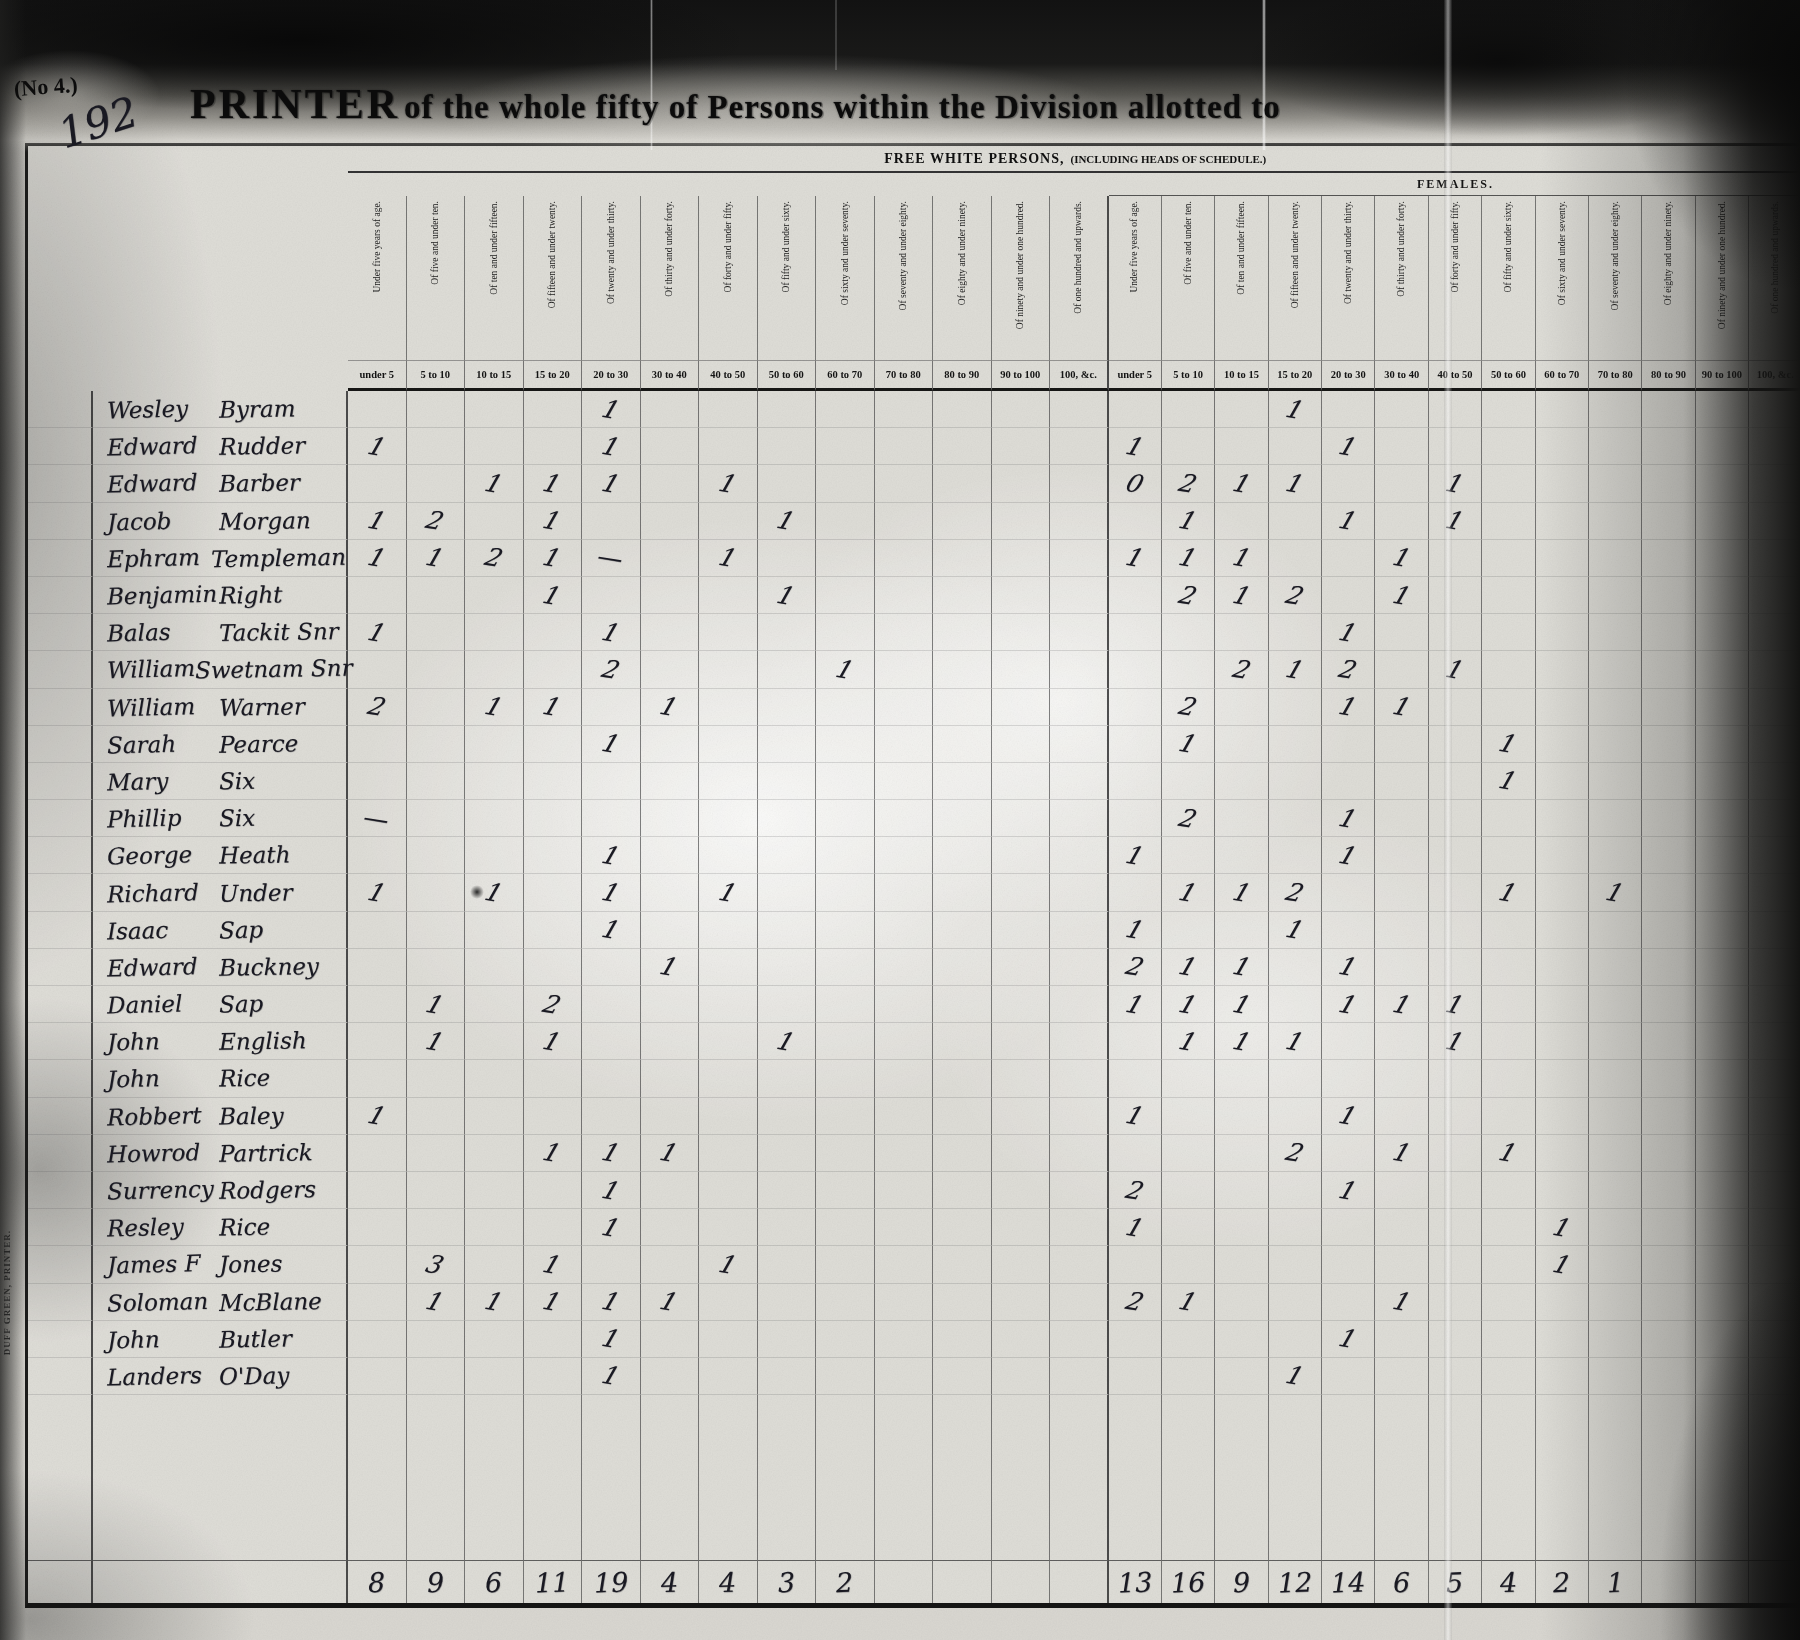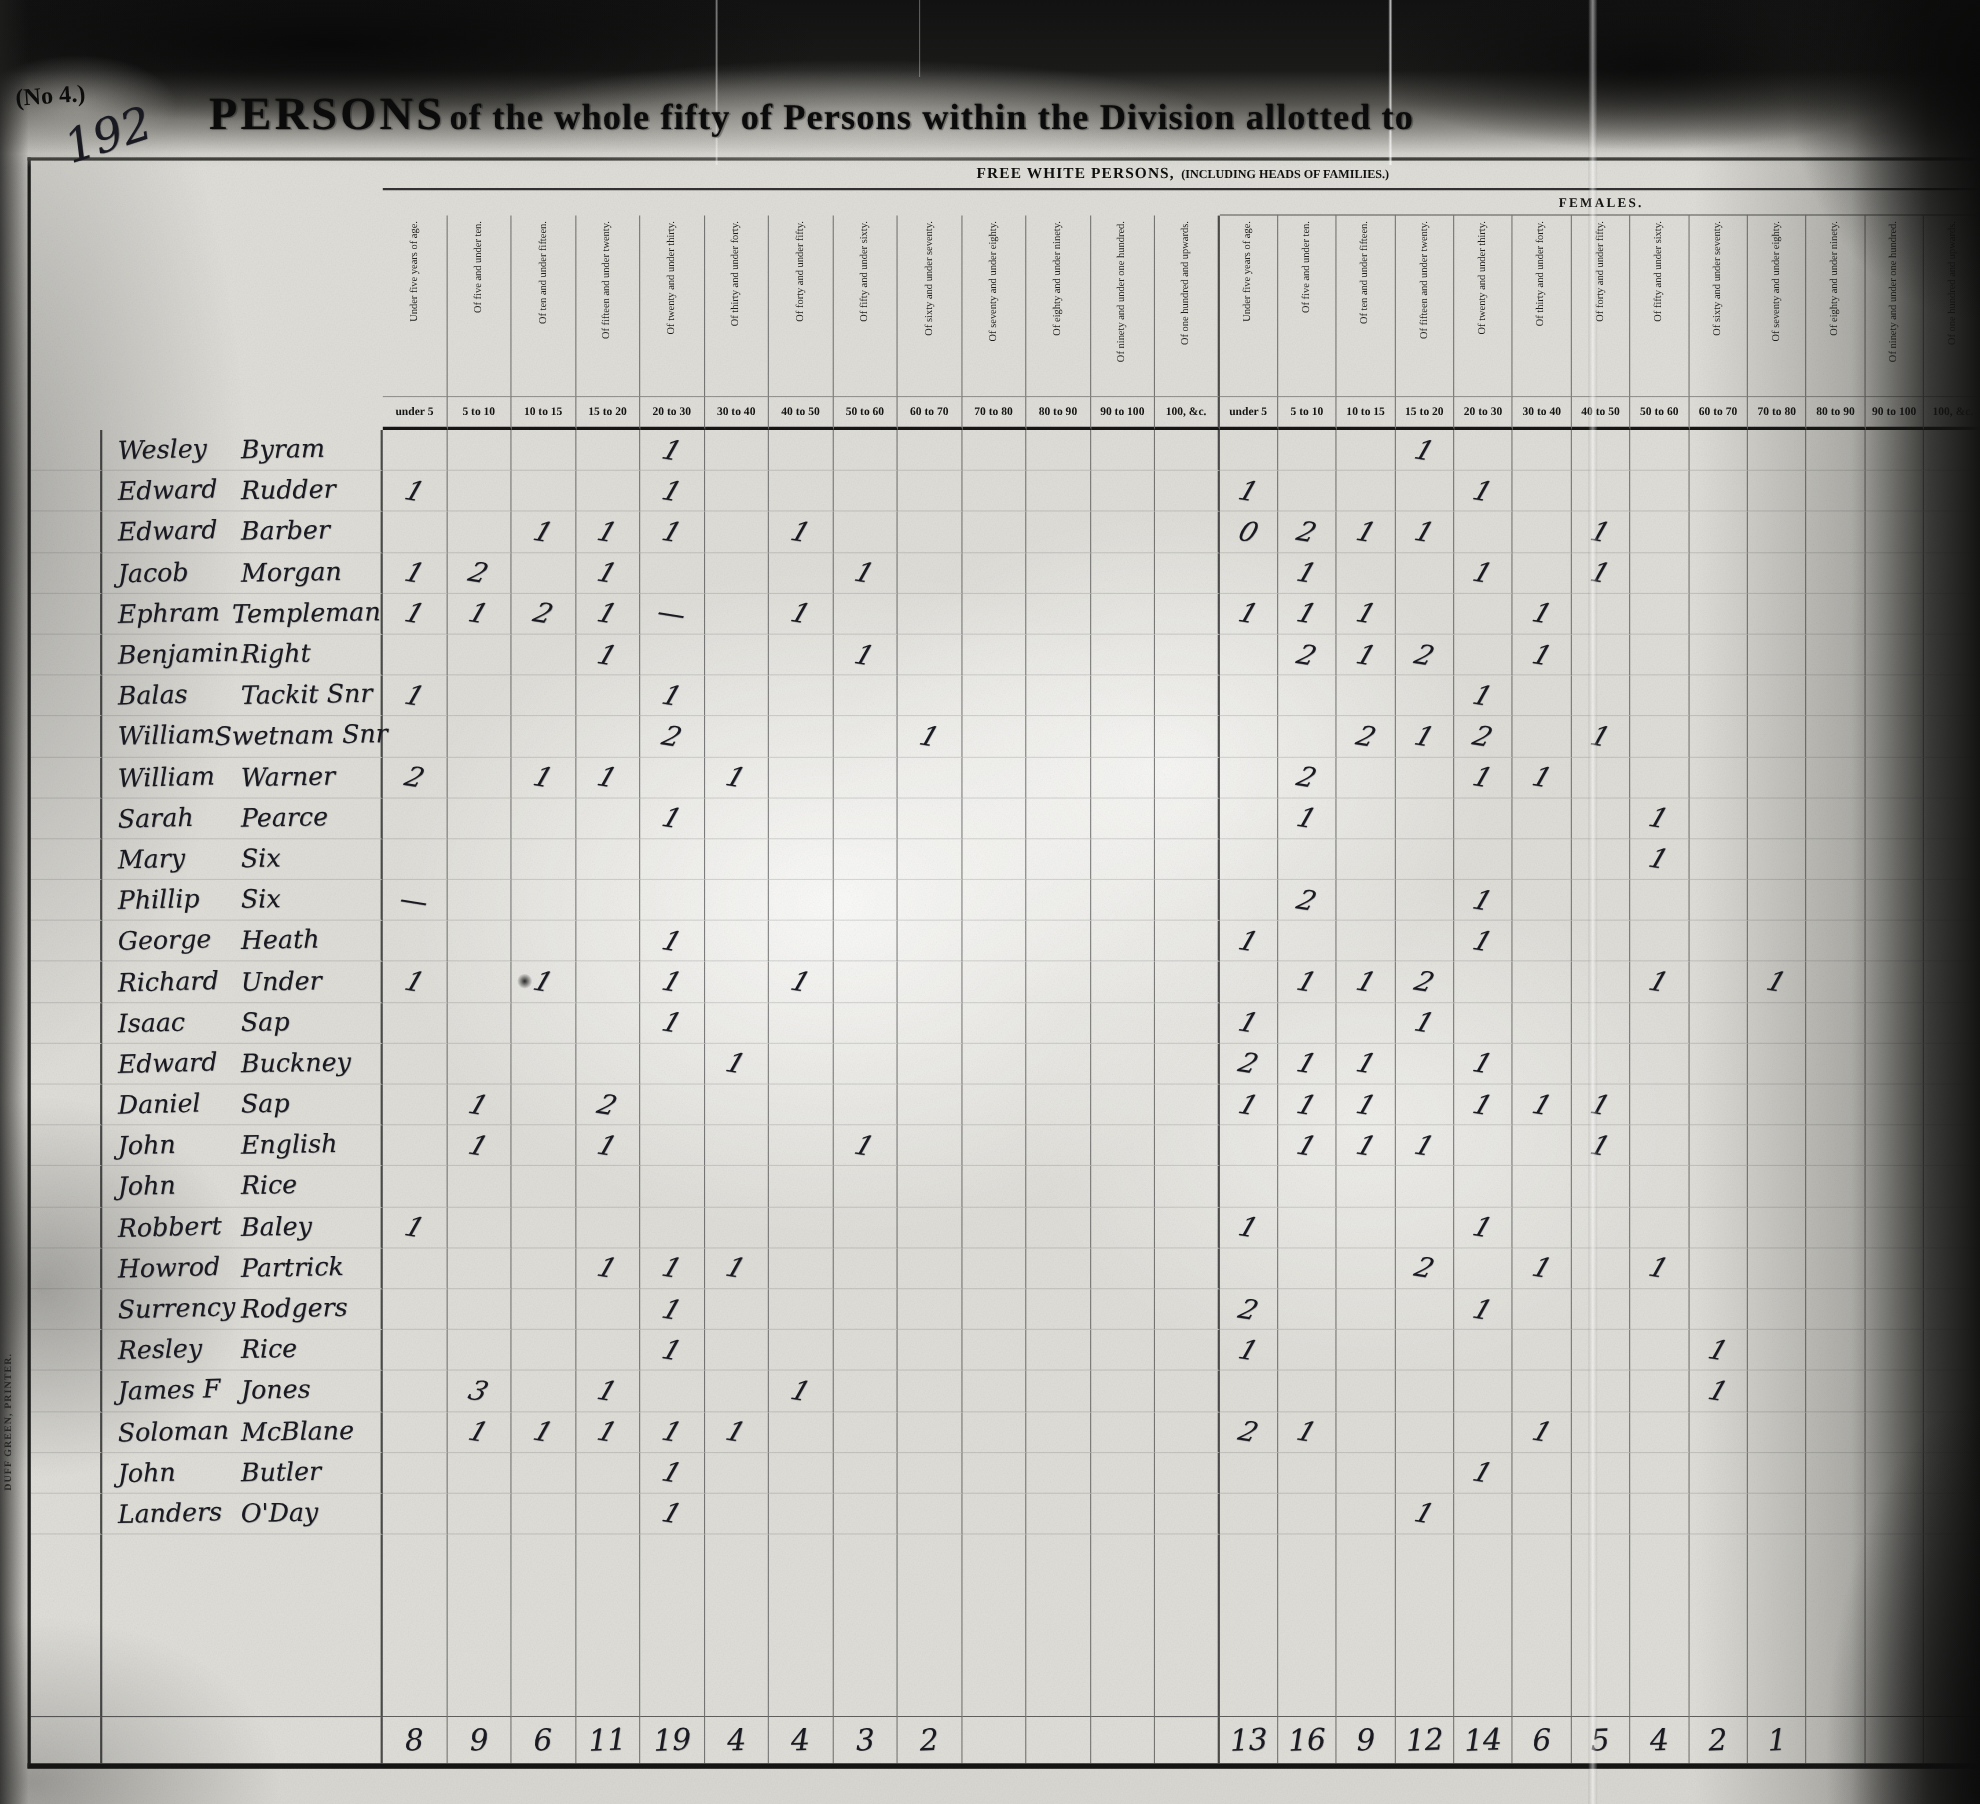--- a/index.html
+++ b/index.html
@@ -88,30 +88,30 @@
 </style>
 </head>
 <body>
 
 <div class="scan">
 
   <div class="corner">(No 4.)</div>
   <div class="pagenum hw">192</div>
 
   <div class="title">
-    <span class="lead">PERSONS</span>
+    <span class="lead">PRINTER</span>
     <span class="rest">of the whole fifty of Persons within the Division allotted to</span>
   </div>
 
   <div class="printer">DUFF GREEN, PRINTER.</div>
 
   <div class="grid" id="grid">
     <div class="band cell">
       <span class="b1">FREE WHITE PERSONS,</span>
-      <span class="b2">(INCLUDING HEADS OF FAMILIES.)</span>
+      <span class="b2">(INCLUDING HEADS OF SCHEDULE.)</span>
     </div>
     <div class="mf cell" style="grid-column:16/29;">FEMALES.</div>
 
   <div class="cell rot vr" style="grid-area: 3 / 3;">
         <span>Under five years of age.</span>
       </div>
       <div class="cell range vr" style="grid-area: 4 / 3;">
         <span>under 5</span>
       </div>
       <div class="cell rot vr" style="grid-area: 3 / 4;">

